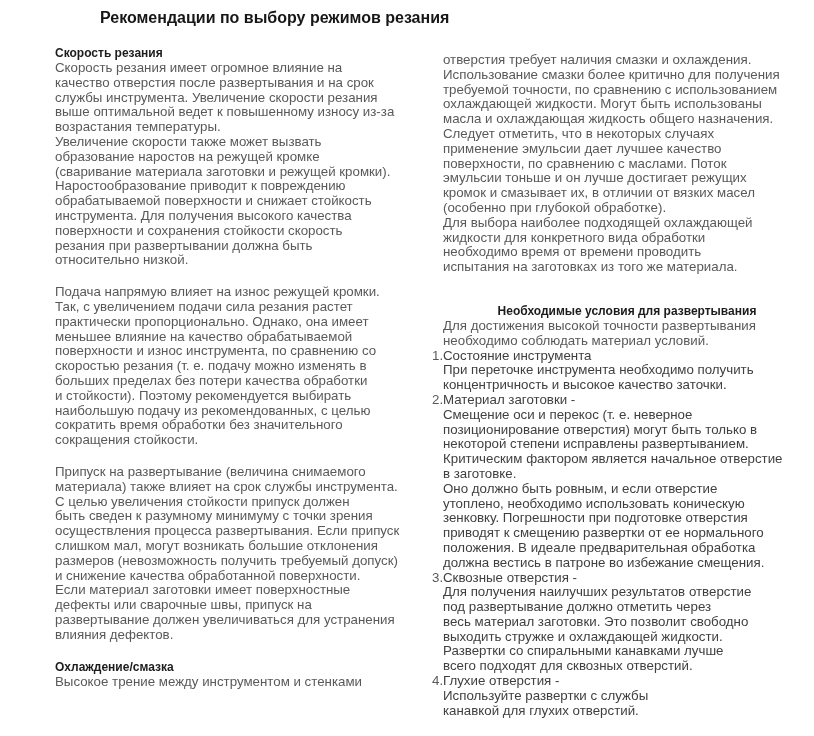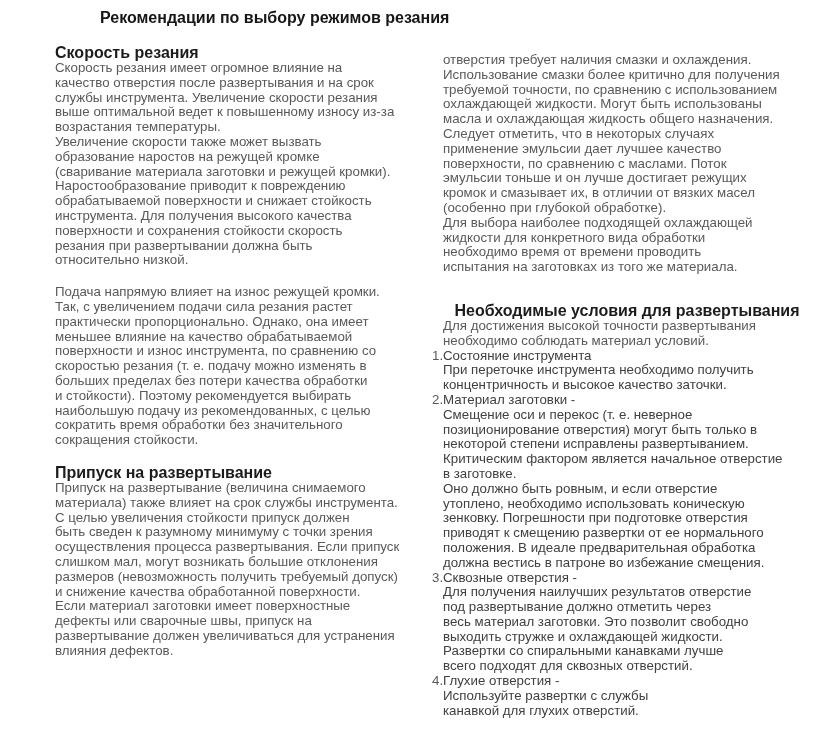--- a/index.html
+++ b/index.html
@@ -35,21 +35,21 @@
   .col-right {
     position: absolute;
     left: 432px;
     top: 53px;
     width: 389px;
   }
   .section { margin-top: 17px; }
   .section.first { margin-top: 0; }
   .section-heading {
     margin: 0;
-    font-size: 16px;
+    font-size: 12px;
     line-height: 16px;
     font-weight: bold;
     color: #1c1c1e;
   }
   .body-text {
     margin: 0;
     font-size: 13.3px;
     line-height: 14.8px;
     color: #59595c;
     white-space: pre-line;
@@ -109,36 +109,37 @@
 поверхности и износ инструмента, по сравнению со
 скоростью резания (т. е. подачу можно изменять в
 больших пределах без потери качества обработки
 и стойкости). Поэтому рекомендуется выбирать
 наибольшую подачу из рекомендованных, с целью
 сократить время обработки без значительного
 сокращения стойкости.</p>
     </div>
 
     <div class="section">
-      <h2 class="section-heading">Припуск на развертывание</h2>
       <p class="body-text">Припуск на развертывание (величина снимаемого
 материала) также влияет на срок службы инструмента.
 С целью увеличения стойкости припуск должен
 быть сведен к разумному минимуму с точки зрения
 осуществления процесса развертывания. Если припуск
 слишком мал, могут возникать большие отклонения
 размеров (невозможность получить требуемый допуск)
 и снижение качества обработанной поверхности.
 Если материал заготовки имеет поверхностные
 дефекты или сварочные швы, припуск на
 развертывание должен увеличиваться для устранения
 влияния дефектов.</p>
     </div>
 
     <div class="section">
+      <h2 class="section-heading">Охлаждение/смазка</h2>
+      <p class="body-text">Высокое трение между инструментом и стенками</p>
     </div>
 
   </div>
 
   <div class="col-right">
 
     <p class="body-text lead">отверстия требует наличия смазки и охлаждения.
 Использование смазки более критично для получения
 требуемой точности, по сравнению с использованием
 охлаждающей жидкости. Могут быть использованы

